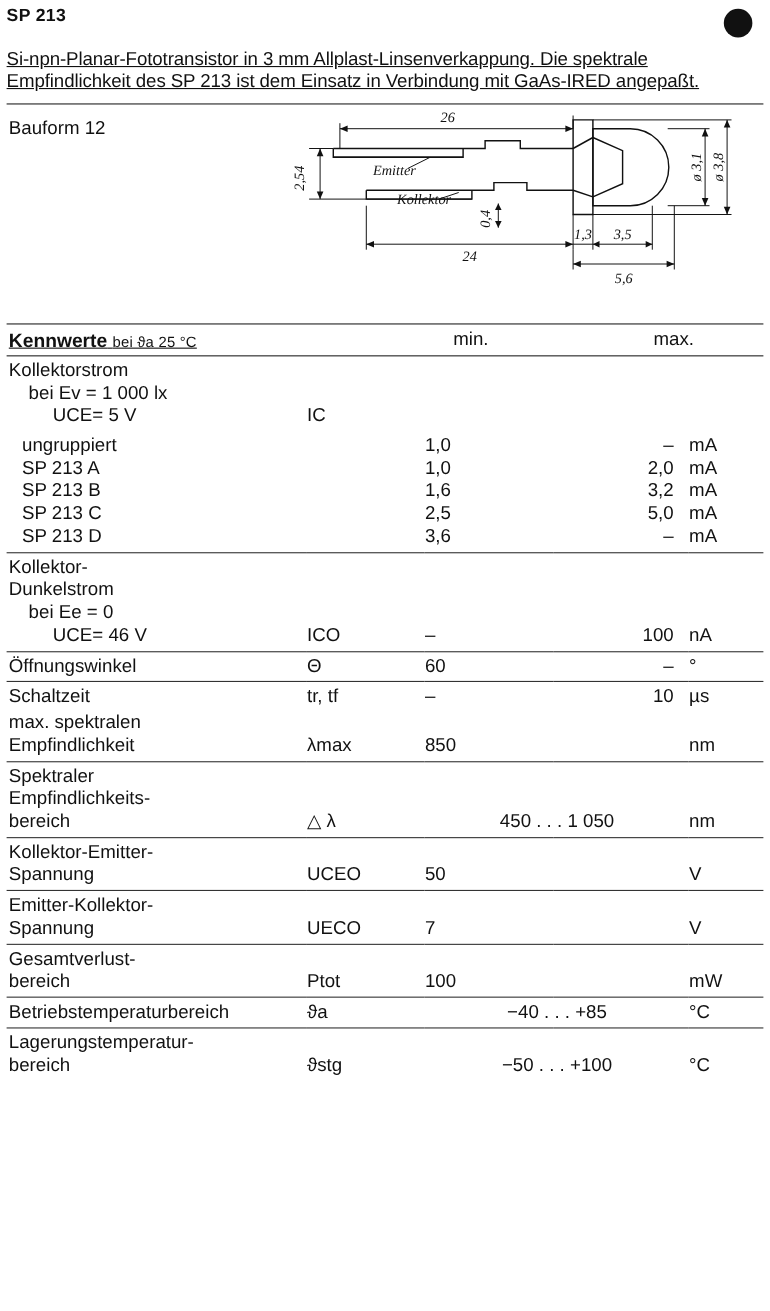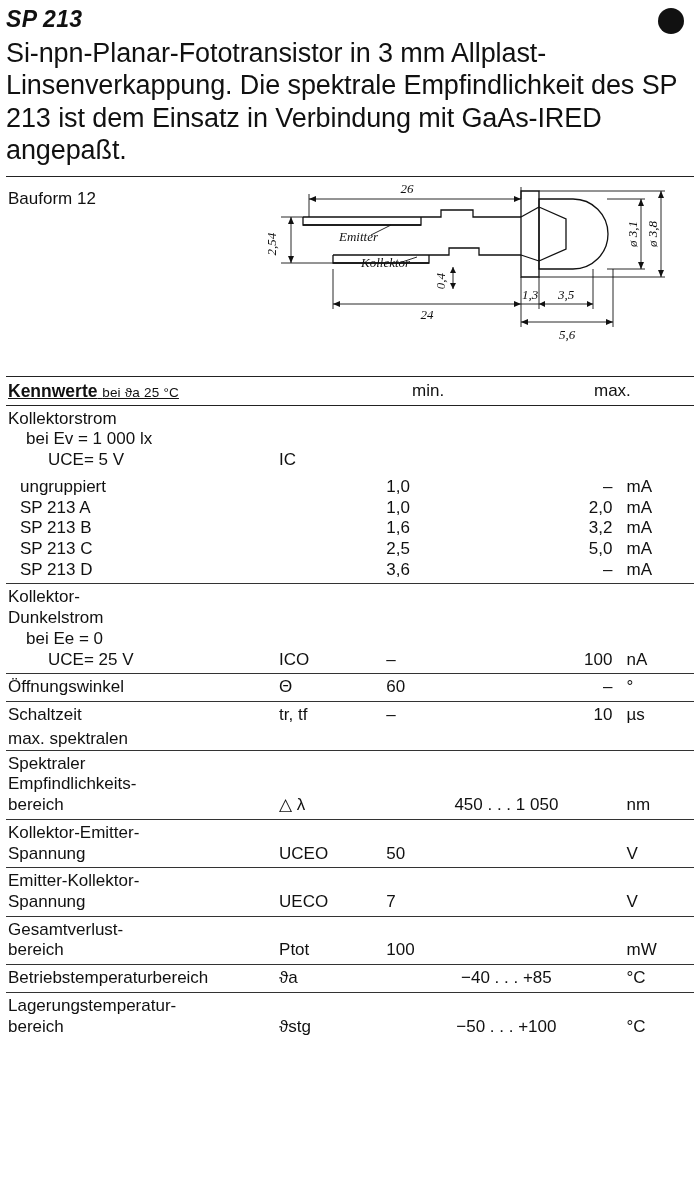--- a/index.html
+++ b/index.html
@@ -21,41 +21,41 @@
     height: 1192px;
     padding: 0;
   }
 
   
   .header {
     position: relative;
     margin: 6px 14px 0 6px;
   }
   .part-number {
-    font-size: 23px;
+    font-size: 16px;
     font-weight: bold;
     letter-spacing: 0.3px;
-    margin: 0 0 4px 0;
-    font-style: italic;
+    margin: 0 0 20px 0;
   }
   .black-dot {
     position: absolute;
     right: 2px;
     top: 2px;
     width: 26px;
     height: 26px;
     border-radius: 50%;
     background: #111111;
   }
   .description {
-    font-size: 27px;
+    font-size: 17px;
     line-height: 1.2;
     letter-spacing: -0.1px;
     margin: 0;
     padding-right: 6px;
+    text-decoration: underline;
   }
 
   
   .hrule {
     border: none;
     border-top: 1.3px solid #222;
     margin: 9px 6px 0 6px;
   }
 
   
@@ -343,21 +343,21 @@
         <td class="c-unit"></td>
       </tr>
       <tr>
         <td class="c-name"><span class="ind1">bei Ee  =  0</span></td>
         <td class="c-sym"></td>
         <td class="c-min"></td>
         <td class="c-max"></td>
         <td class="c-unit"></td>
       </tr>
       <tr class="pad-bot">
-        <td class="c-name"><span class="ind2">UCE= 25 V</span></td>
+        <td class="c-name"><span class="ind2">UCE= 46 V</span></td>
         <td class="c-sym">ICO</td>
         <td class="c-min">–</td>
         <td class="c-max">100</td>
         <td class="c-unit">nA</td>
       </tr>
 
       <tr class="row-sep pad-bot">
         <td class="c-name">Öffnungswinkel</td>
         <td class="c-sym">Θ</td>
         <td class="c-min">60</td>
@@ -373,20 +373,26 @@
         <td class="c-unit">µs</td>
       </tr>
 
       <tr>
         <td class="c-name">max. spektralen</td>
         <td class="c-sym"></td>
         <td class="c-min"></td>
         <td class="c-max"></td>
         <td class="c-unit"></td>
       </tr>
+      <tr class="pad-bot">
+        <td class="c-name">Empfindlichkeit</td>
+        <td class="c-sym">λmax</td>
+        <td class="c-min" colspan="2">850</td>
+        <td class="c-unit">nm</td>
+      </tr>
 
       <tr class="row-sep">
         <td class="c-name">Spektraler</td>
         <td class="c-sym"></td>
         <td class="c-min"></td>
         <td class="c-max"></td>
         <td class="c-unit"></td>
       </tr>
       <tr>
         <td class="c-name">Empfindlichkeits-</td>

